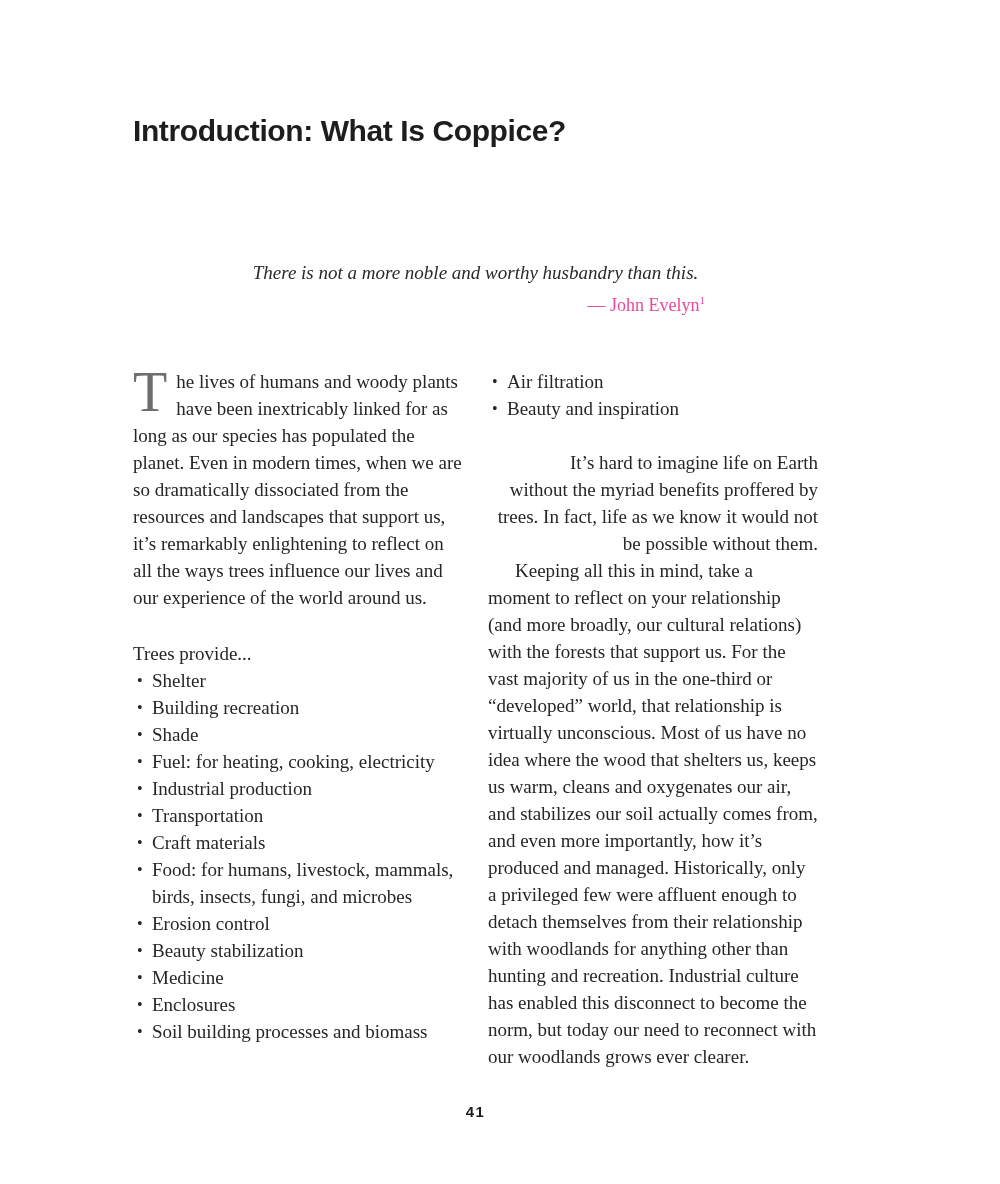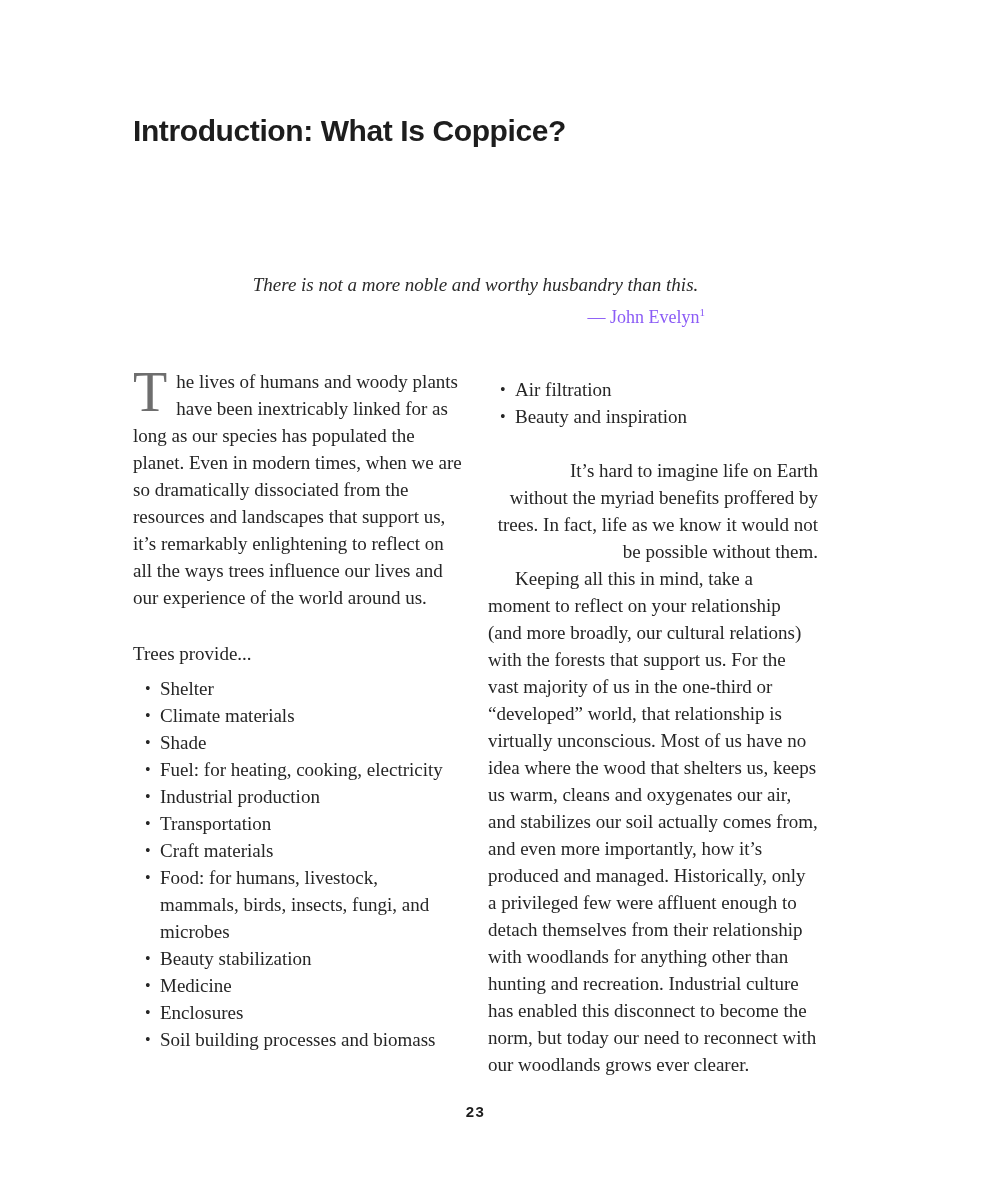--- a/index.html
+++ b/index.html
@@ -12,48 +12,48 @@
   }
   .page { position:relative; width:836px; height:1184px; overflow:hidden; }
 
   .chapter-title {
     position:absolute; left:133px; top:114px; margin:0;
     font-family:"Liberation Sans", sans-serif;
     font-weight:700; font-size:30px; letter-spacing:-0.4px;
     color:#1d1d1d;
   }
 
-  .epigraph { position:absolute; left:133px; top:273px; width:685px; }
+  .epigraph { position:absolute; left:133px; top:261px; width:685px; }
   .epigraph .quote {
     margin:0; text-align:center;
     font-style:italic; font-size:19px; line-height:24px; color:#2a2a2a;
   }
   .epigraph .attribution {
     margin:10px 113px 0 0; text-align:right;
-    font-size:18px; color:#8b5cf6;
+    font-size:18px; color:#ec4899;
   }
   .epigraph sup { font-size:11px; vertical-align:super; line-height:0; }
 
   .columns {
     position:absolute; left:133px; top:368px; width:685px;
     display:flex; gap:25px;
   }
   .col { width:330px; font-size:19px; line-height:27px; }
 
   .para { margin:0; }
   .dropcap {
     float:left;
     font-size:56px; line-height:44px;
     color:#6e6e6e;
     padding:2px 9px 0 0;
   }
 
   .list-intro { margin-top:29px; }
 
-  ul.bullets { list-style:none; margin:8px; padding:0; }
+  ul.bullets { list-style:none; margin:0; padding:0; }
   ul.bullets li { padding-left:19px; position:relative; }
   ul.bullets li::before {
     content:"\2022";
     position:absolute; left:4px; top:0;
     font-size:16px; color:#262626;
   }
 
   .gap-top { margin-top:27px;text-align:right; }
   .indent { text-indent:27px; }
 
@@ -77,40 +77,41 @@
     <p class="attribution"><span>— John Evelyn</span><sup>1</sup></p>
   </div>
 
   <div class="columns">
 
     <div class="col">
       <p class="para"><span class="dropcap">T</span><span>he lives of humans and woody plants have been inextricably linked for as long as our species has populated the planet. Even in modern times, when we are so dramatically dissociated from the resources and landscapes that support us, it’s remarkably enlightening to reflect on all the ways trees influence our lives and our experience of the world around us.</span></p>
       <p class="para list-intro">Trees provide...</p>
       <ul class="bullets">
           <li>Shelter</li>
-          <li>Climate materials</li>
+          <li>Building recreation</li>
           <li>Shade</li>
           <li>Fuel: for heating, cooking, electricity</li>
           <li>Industrial production</li>
           <li>Transportation</li>
           <li>Craft materials</li>
           <li>Food: for humans, livestock, mammals, birds, insects, fungi, and microbes</li>
+          <li>Erosion control</li>
           <li>Beauty stabilization</li>
           <li>Medicine</li>
           <li>Enclosures</li>
           <li>Soil building processes and biomass</li>
         </ul>
     </div>
 
     <div class="col">
       <ul class="bullets">
           <li>Air filtration</li>
           <li>Beauty and inspiration</li>
         </ul>
       <p class="para indent gap-top">It’s hard to imagine life on Earth without the myriad benefits proffered by trees. In fact, life as we know it would not be possible without them.</p>
       <p class="para indent">Keeping all this in mind, take a moment to reflect on your relationship (and more broadly, our cultural relations) with the forests that support us. For the vast majority of us in the one-third or “developed” world, that relationship is virtually unconscious. Most of us have no idea where the wood that shelters us, keeps us warm, cleans and oxygenates our air, and stabilizes our soil actually comes from, and even more importantly, how it’s produced and managed. Historically, only a privileged few were affluent enough to detach themselves from their relationship with woodlands for anything other than hunting and recreation. Industrial culture has enabled this disconnect to become the norm, but today our need to reconnect with our woodlands grows ever clearer.</p>
     </div>
 
   </div>
 
-  <div class="folio">23</div>
+  <div class="folio">41</div>
 
 </div>
 
 </body></html>

